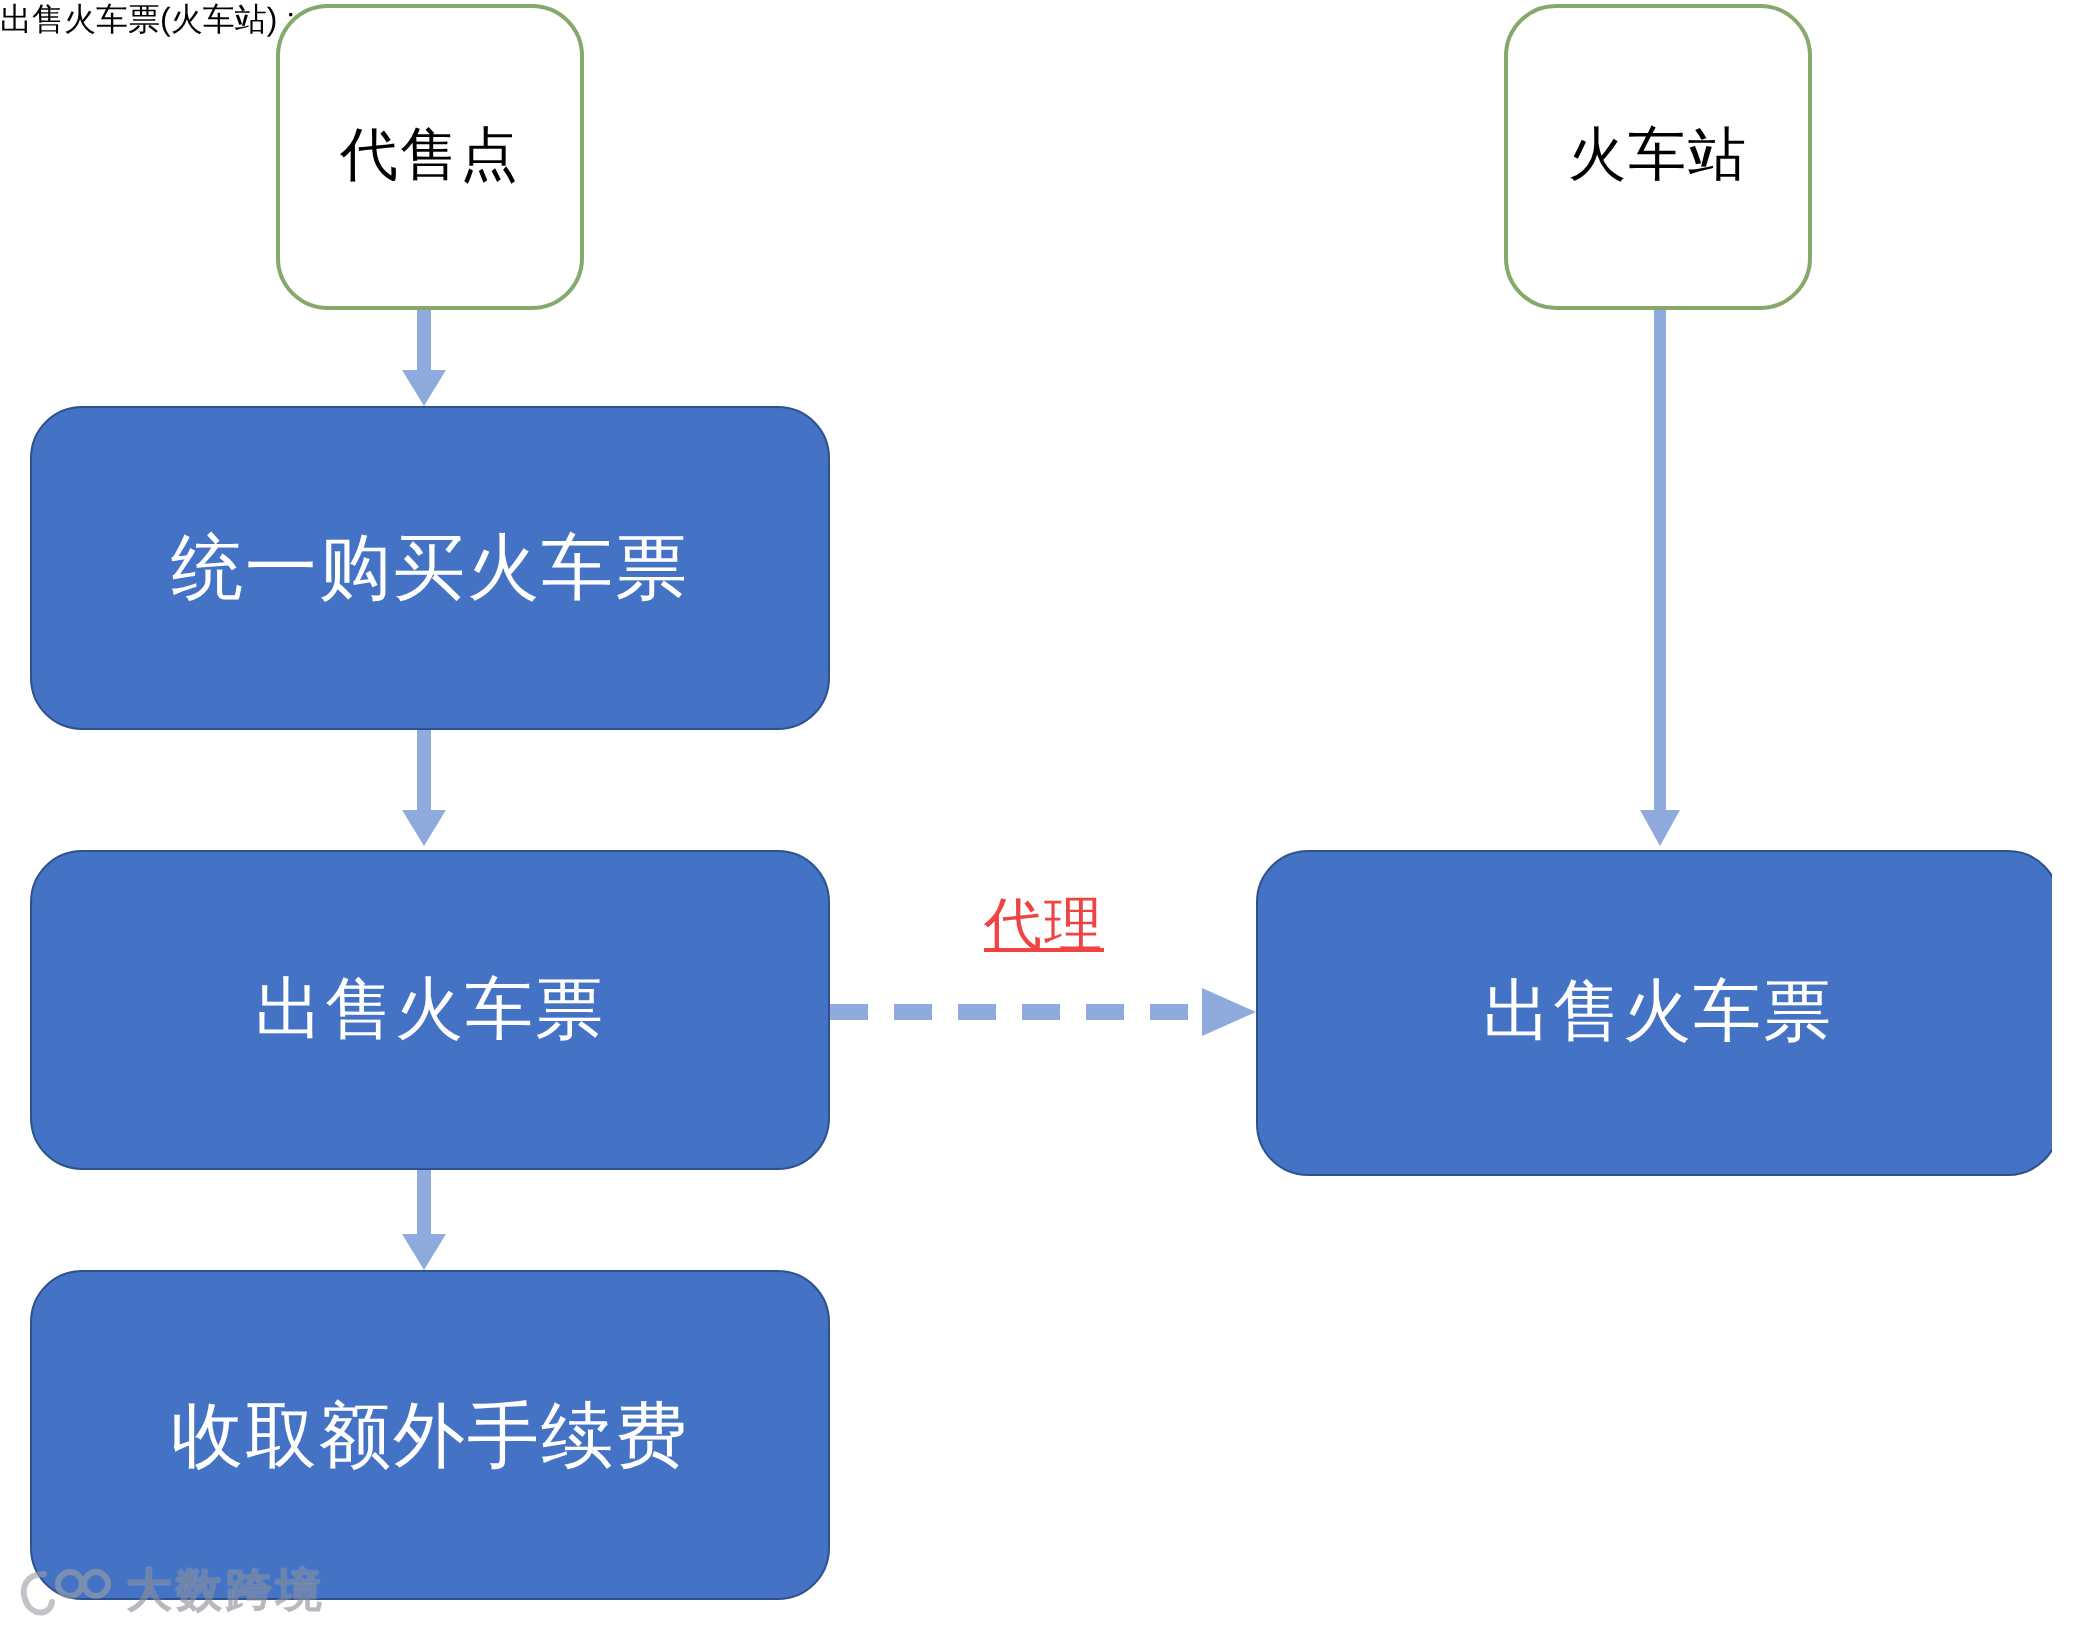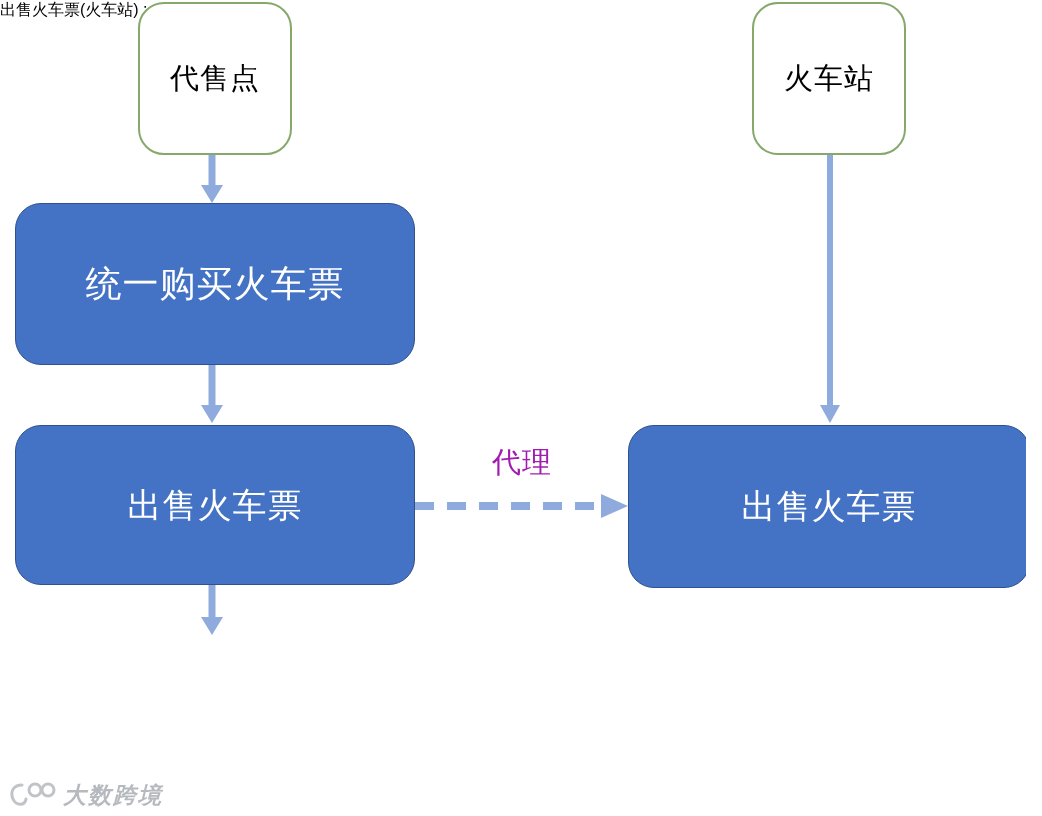--- a/index.html
+++ b/index.html
@@ -53,32 +53,33 @@
     position: absolute;
   }
   .conn svg {
     display: block;
     overflow: visible;
   }
   
   .edge-label {
     position: absolute;
     font-size: 29px;
-    color: #a21caf;
+    color: #ef4444;
     white-space: nowrap;
     letter-spacing: 1px;
+    text-decoration: underline;
   }
   
   .watermark {
     position: absolute;
     display: flex;
+    align-items: center;
     gap: 7px;
     opacity: 0.62;
     pointer-events: none;
-    font-style: italic;
   }
   .watermark .wm-mark {
     display: block;
   }
   .watermark .wm-text {
     font-size: 23px;
     color: #8a8f96;
     font-weight: bold;
     letter-spacing: 2px;
     text-shadow: 0 0 1px rgba(255,255,255,0.6);
@@ -136,20 +137,21 @@
   
 
   <div class="node node-source" style="left:138px; top:2px; width:154px; height:153px;">代售点</div>
 
   <div class="node node-source" style="left:752px; top:2px; width:154px; height:153px;">火车站</div>
 
   <div class="node node-process big" style="left:15px; top:203px; width:400px; height:162px;">统一购买火车票</div>
 
   <div class="node node-process" style="left:15px; top:425px; width:400px; height:160px;">出售火车票</div>
 
+  <div class="node node-process big" style="left:15px; top:635px; width:400px; height:165px;">收取额外手续费</div>
 
   <div class="node node-process" style="left:628px; top:425px; width:402px; height:163px;">出售火车票</div>
 
   
   <div class="watermark" style="left:8px; top:780px;">
     <svg class="wm-mark" width="48" height="28" viewBox="0 0 48 28" aria-hidden="true">
       <path d="M14 5 C5 5, 2 12, 5 19 C8 26, 17 26, 18 19" fill="none" stroke="#9aa0a6" stroke-width="3" stroke-linecap="round"></path>
       <circle cx="27" cy="10" r="6" fill="none" stroke="#9aa0a6" stroke-width="3"></circle>
       <circle cx="40" cy="10" r="6" fill="none" stroke="#9aa0a6" stroke-width="3"></circle>
     </svg>

